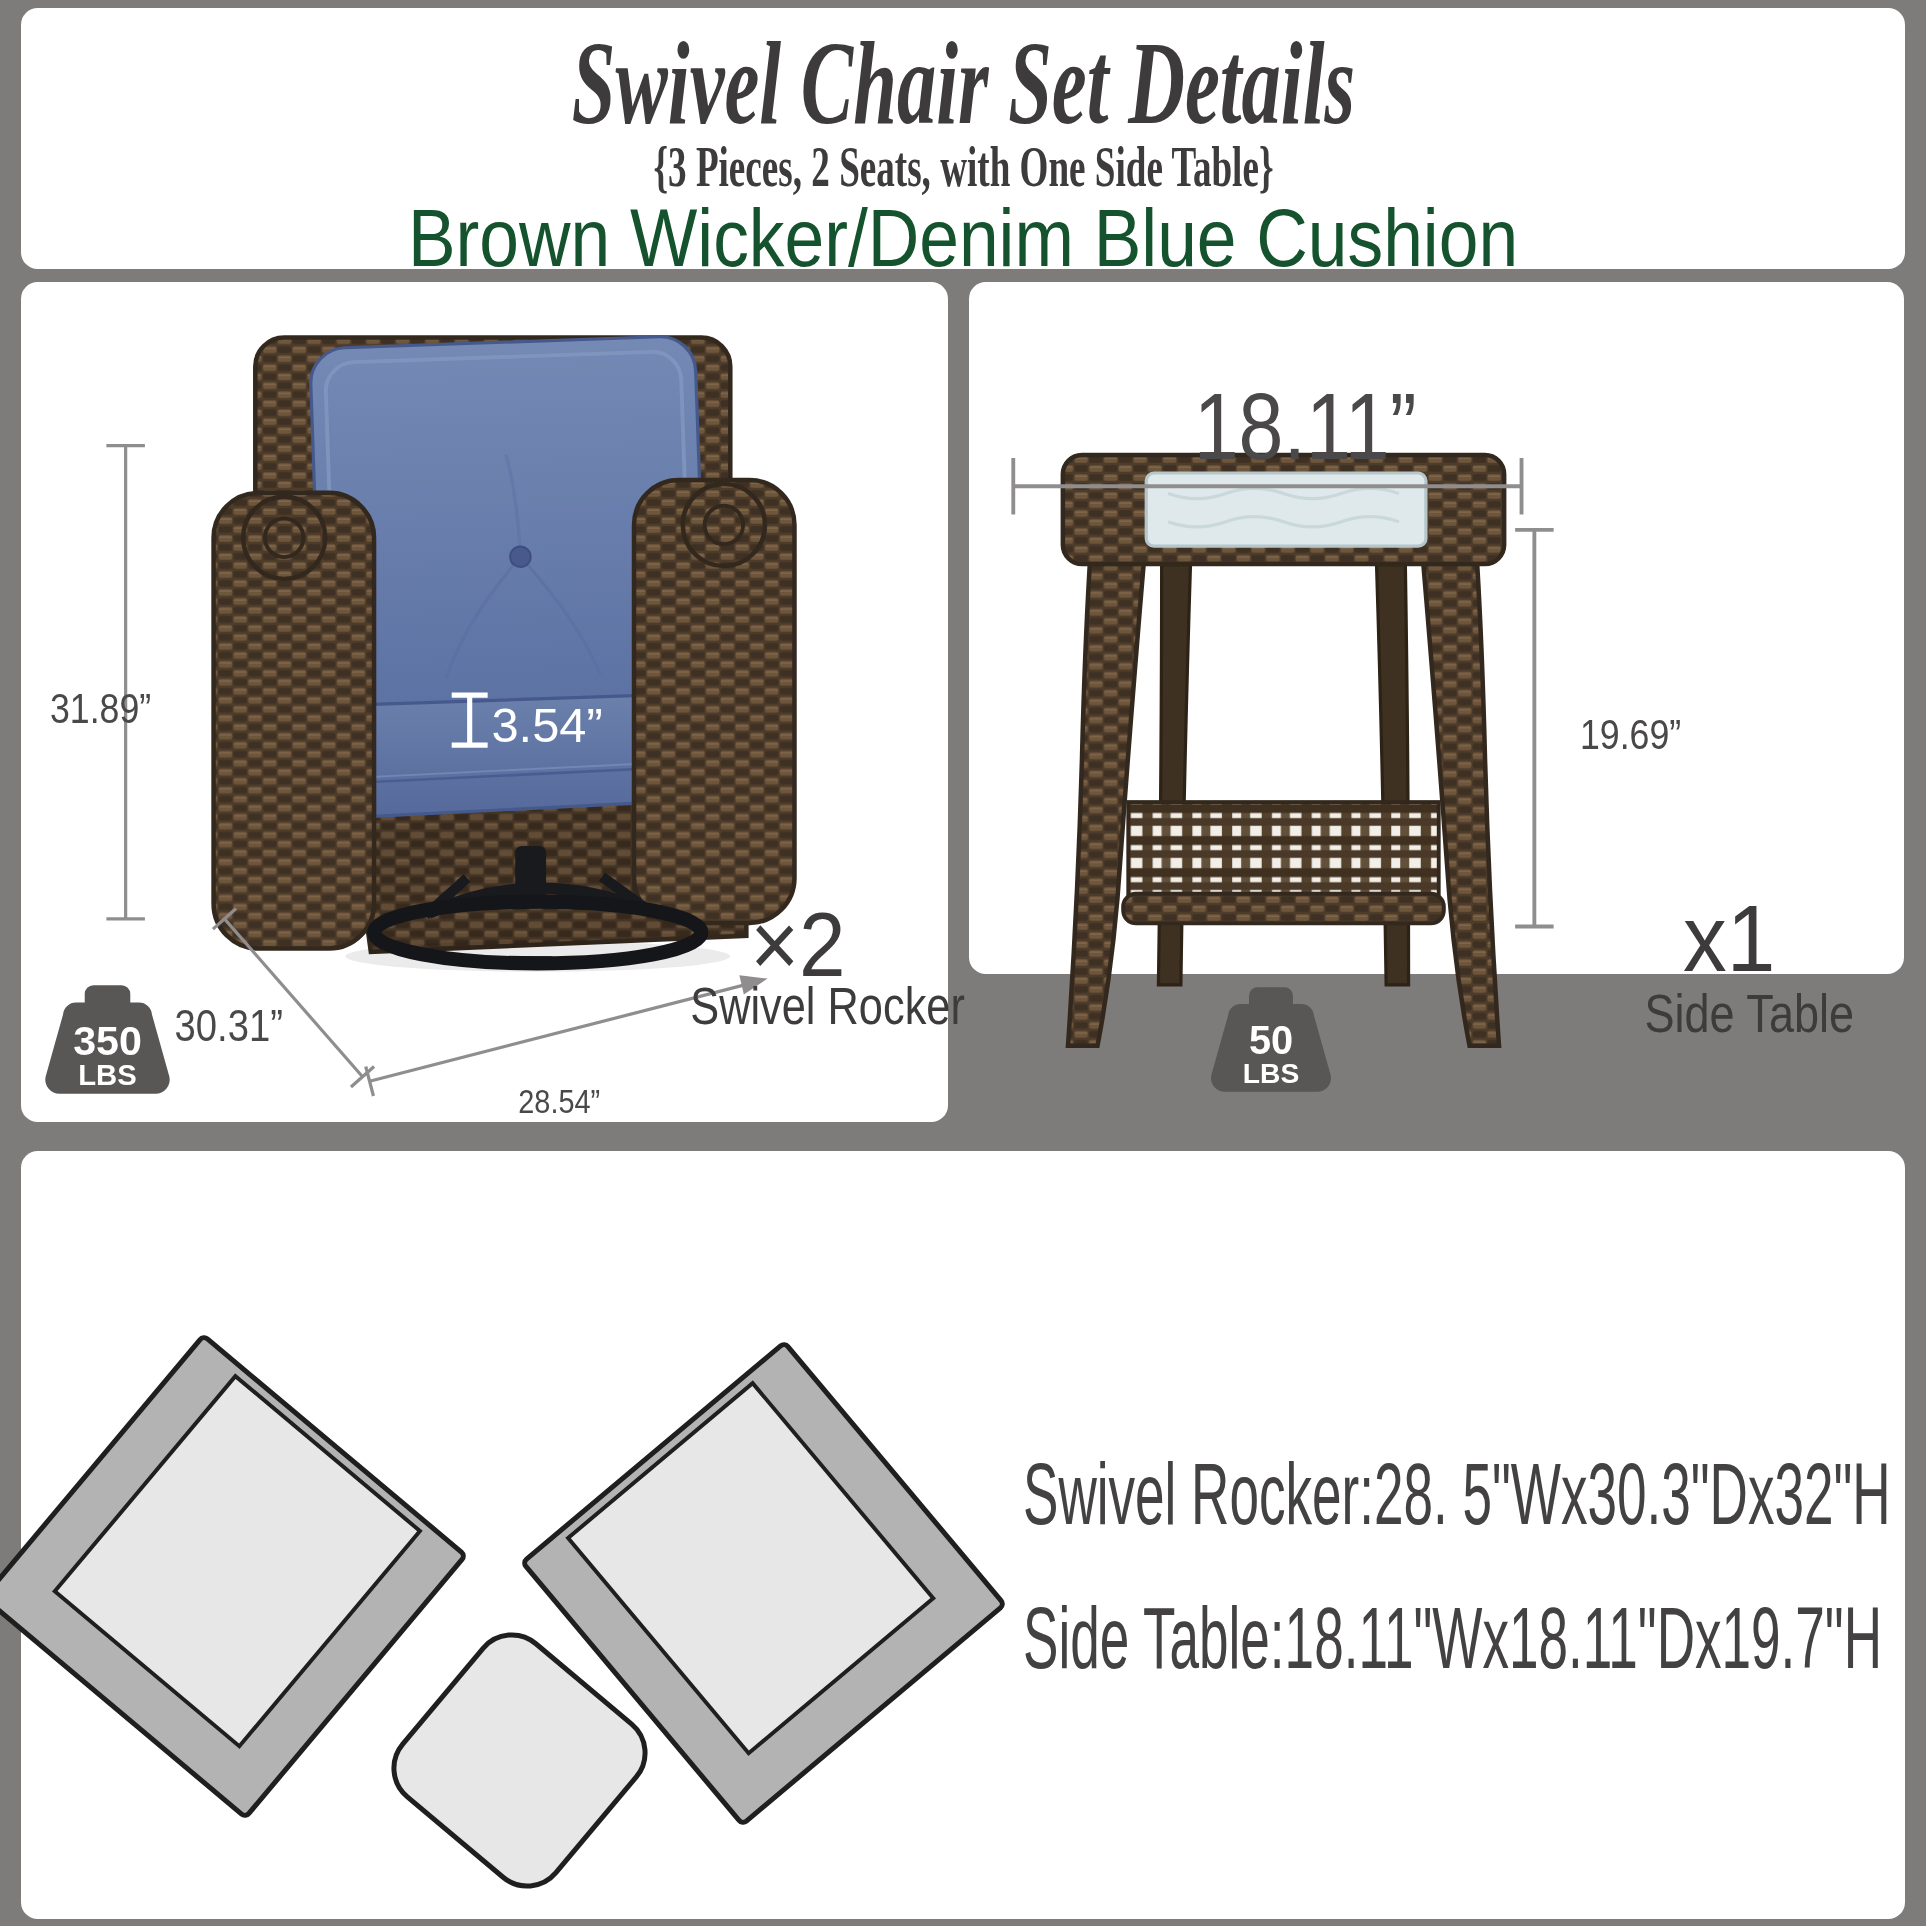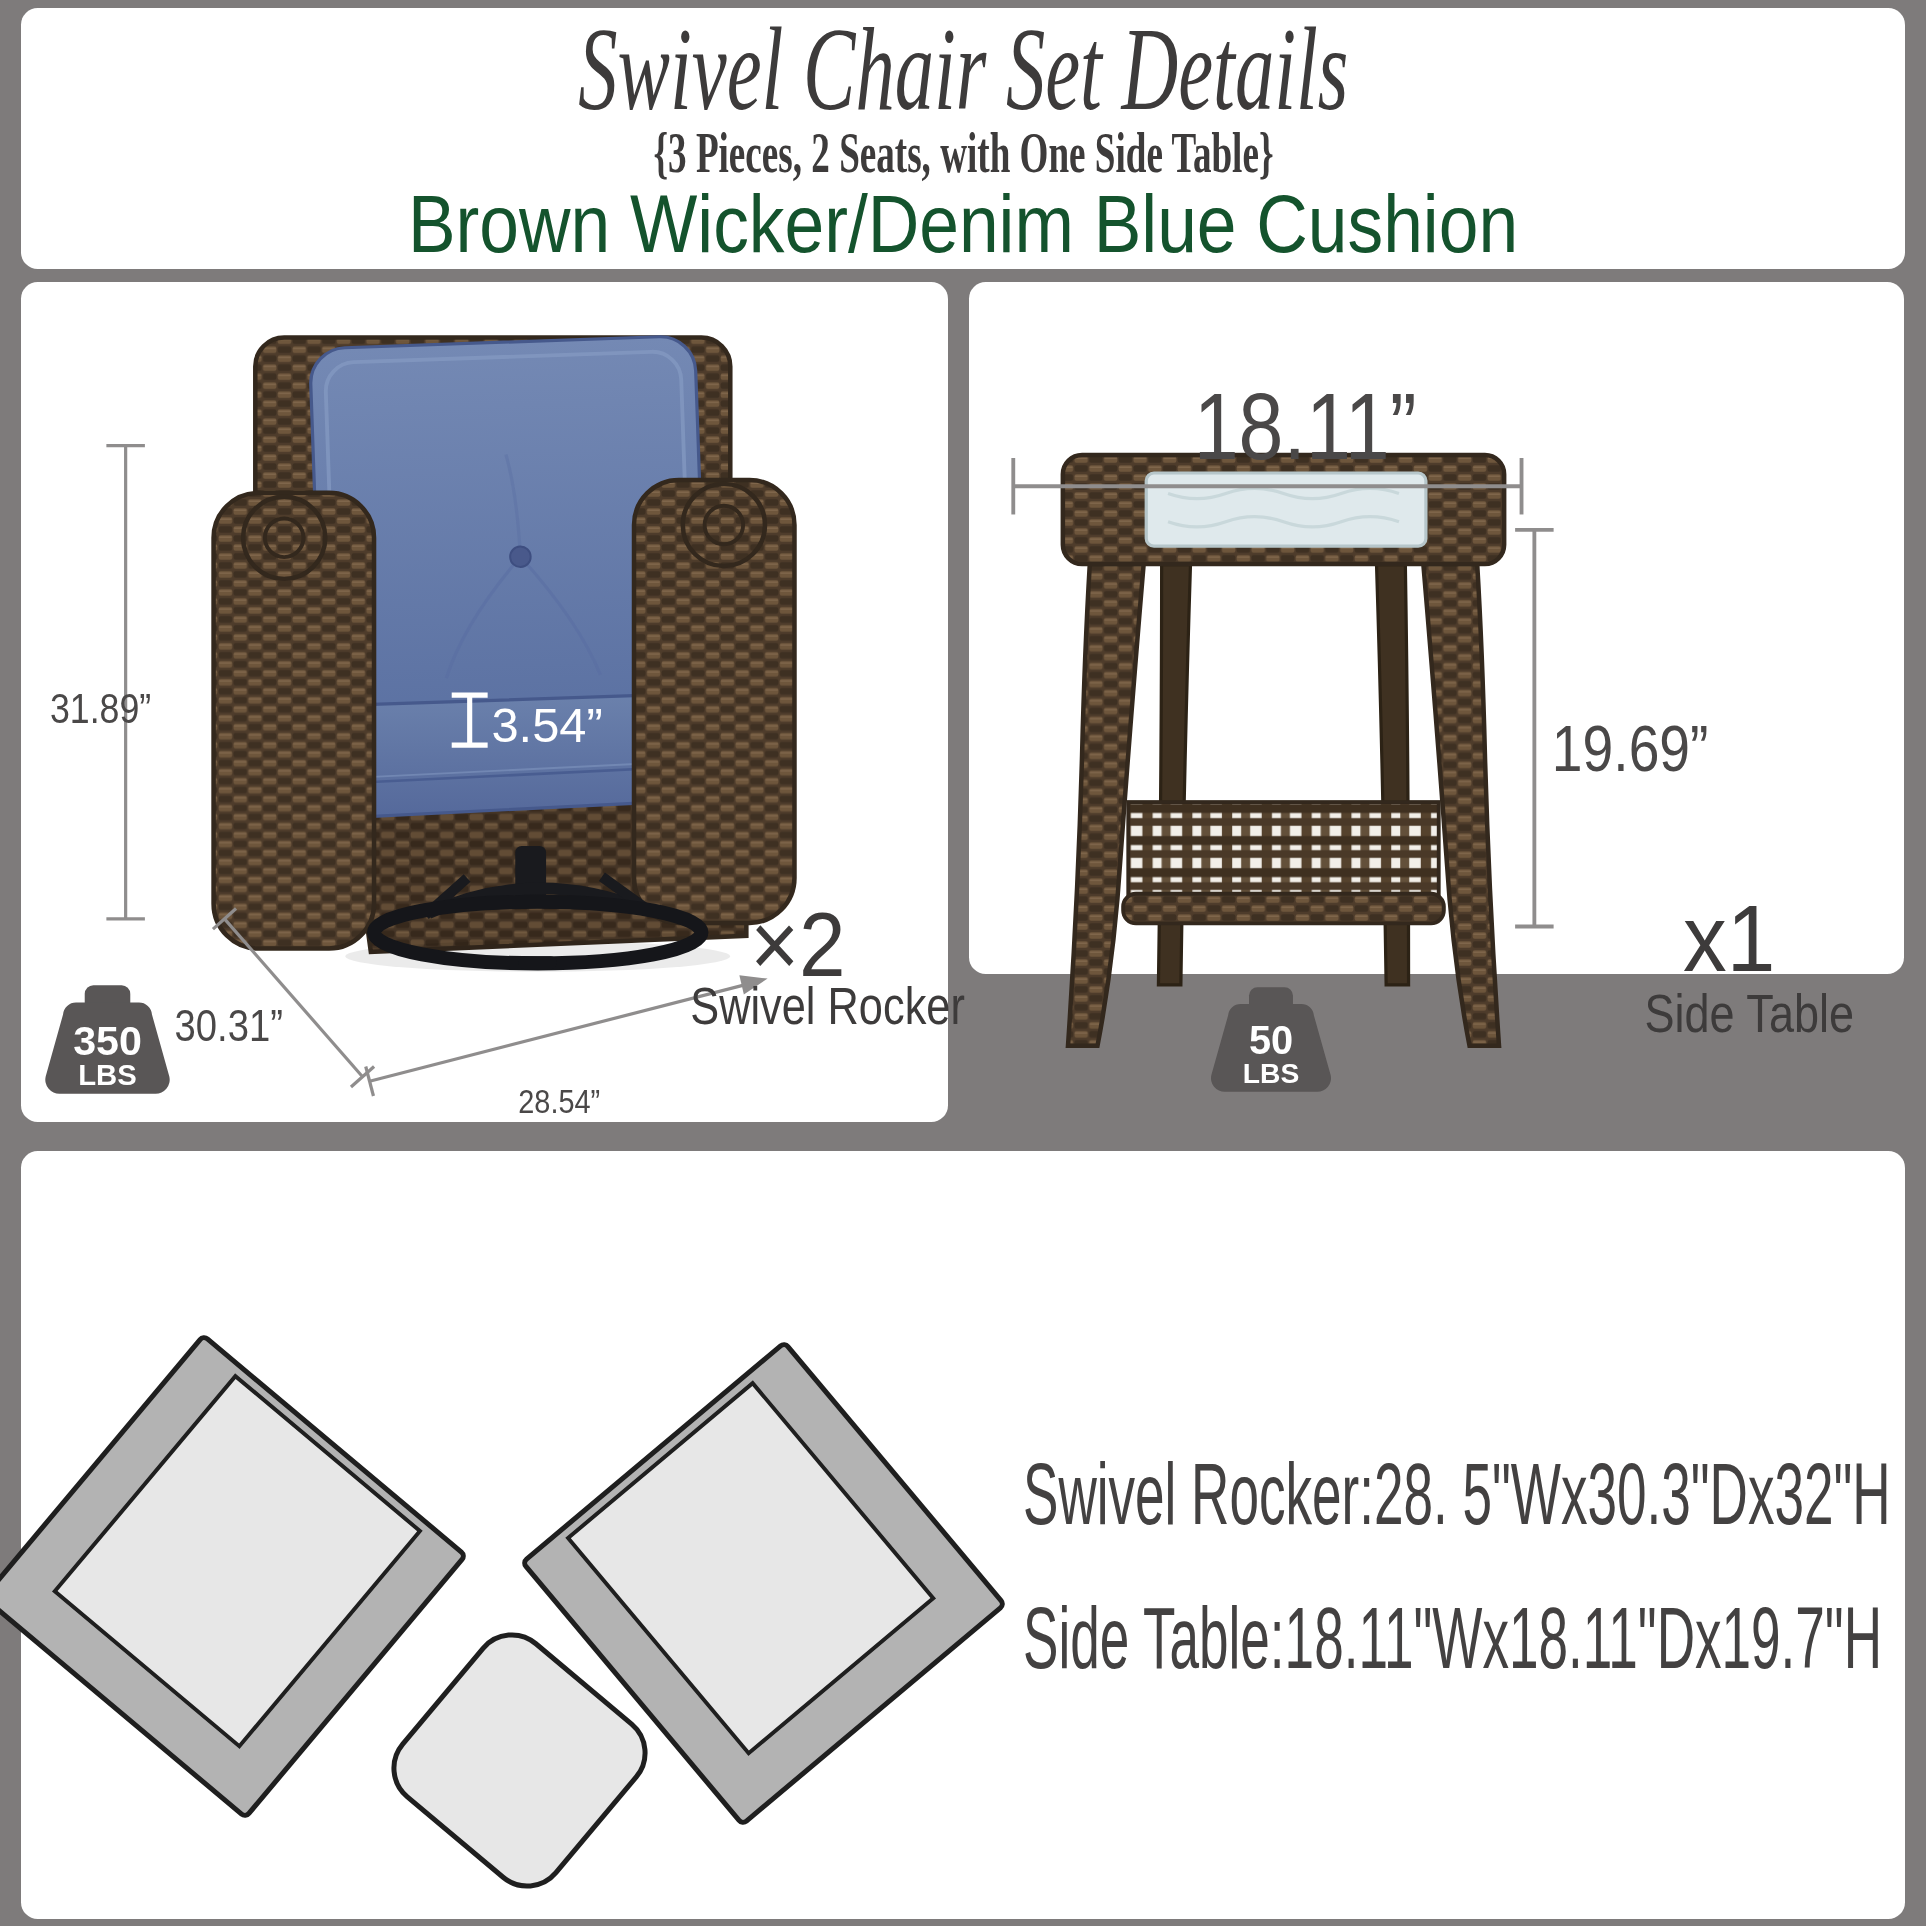--- a/index.html
+++ b/index.html
@@ -3,21 +3,21 @@
 <meta charset="utf-8">
 <style>
   html,body{margin:0;padding:0;}
   .page{position:relative;width:1926px;height:1926px;background:#7e7b7b;font-family:"Liberation Sans",sans-serif;color:#3d3b3b;overflow:hidden;}
   .panel{position:absolute;background:#ffffff;border-radius:16.7px;}
   .panel-header{left:21px;top:7.7px;width:1884px;height:261px;text-align:center;}
   .panel-chair{left:21px;top:282px;width:927px;height:840px;}
   .panel-table{left:969px;top:282px;width:935px;height:692px;}
   .panel-spec{left:21px;top:1151px;width:1884px;height:768px;}
 
-  .hdr-title{margin-top:2px;font-family:"Liberation Serif",serif;font-style:italic;font-weight:normal;font-size:119px;line-height:1.0;white-space:nowrap;}
+  .hdr-title{margin-top:16px;font-family:"Liberation Serif",serif;font-style:italic;font-weight:bold;font-size:119px;line-height:1.0;white-space:nowrap;}
   .hdr-title>span{display:inline-block;transform:scaleX(0.66);transform-origin:center;}
   .hdr-sub{font-family:"Liberation Serif",serif;font-weight:bold;font-size:58px;line-height:0.95;white-space:nowrap;margin-top:-3.9px;}
   .hdr-sub>span{display:inline-block;transform:scaleX(0.64);transform-origin:center;}
   .hdr-variant{font-size:82px;line-height:1.05;white-space:nowrap;margin-top:1.3px;color:#14532d;}
   .hdr-variant>span{display:inline-block;transform:scaleX(0.87);transform-origin:center;}
 
   .abs{position:absolute;}
   .dim{color:#4a4848;white-space:nowrap;text-align:center;}
   .dim>span{display:inline-block;transform:scaleX(0.85);transform-origin:center;}
   .qty{color:#3d3b3b;white-space:nowrap;text-align:center;}
@@ -191,21 +191,21 @@
         <line x1="69" y1="318" x2="861" y2="318"></line>
         <line x1="69" y1="274" x2="69" y2="362"></line>
         <line x1="861" y1="274" x2="861" y2="362"></line>
         <line x1="881" y1="386" x2="881" y2="1004"></line>
         <line x1="851" y1="386" x2="911" y2="386"></line>
         <line x1="851" y1="1004" x2="911" y2="1004"></line>
       </g>
     </svg>
 
     <div class="abs dim" style="left:205px;top:90px;width:231px;font-size:95px;"><span>18.11”</span></div>
-    <div class="abs dim" style="left:565px;top:429px;width:193px;font-size:65px;"><span>19.69”</span></div>
+    <div class="abs dim" style="left:565px;top:429px;width:193px;font-size:42px;"><span>19.69”</span></div>
     <div class="abs qty" style="left:690px;top:602px;width:141px;font-size:95px;"><span>x1</span></div>
     <div class="abs item-label" style="left:657px;top:701px;width:225px;font-size:53px;"><span>Side Table</span></div>
 
     <svg class="abs" style="left:234px;top:703px;" width="136" height="109" viewBox="0 0 130 104">
       <path d="M52,2 h26 a8,8 0 0 1 8,8 v10 h-42 v-10 a8,8 0 0 1 8,-8 Z" fill="#595656"></path>
       <path d="M36,18 h58 a12,12 0 0 1 12,11 l16,57 a13,13 0 0 1 -13,16 H21 a13,13 0 0 1 -13,-16 l16,-57 a12,12 0 0 1 12,-11 Z" fill="#595656"></path>
       <text x="65" y="66" text-anchor="middle" font-size="38" font-weight="bold" fill="#ffffff">50</text>
       <text x="65" y="94" text-anchor="middle" font-size="27" font-weight="bold" fill="#ffffff">LBS</text>
     </svg>
   </section>

